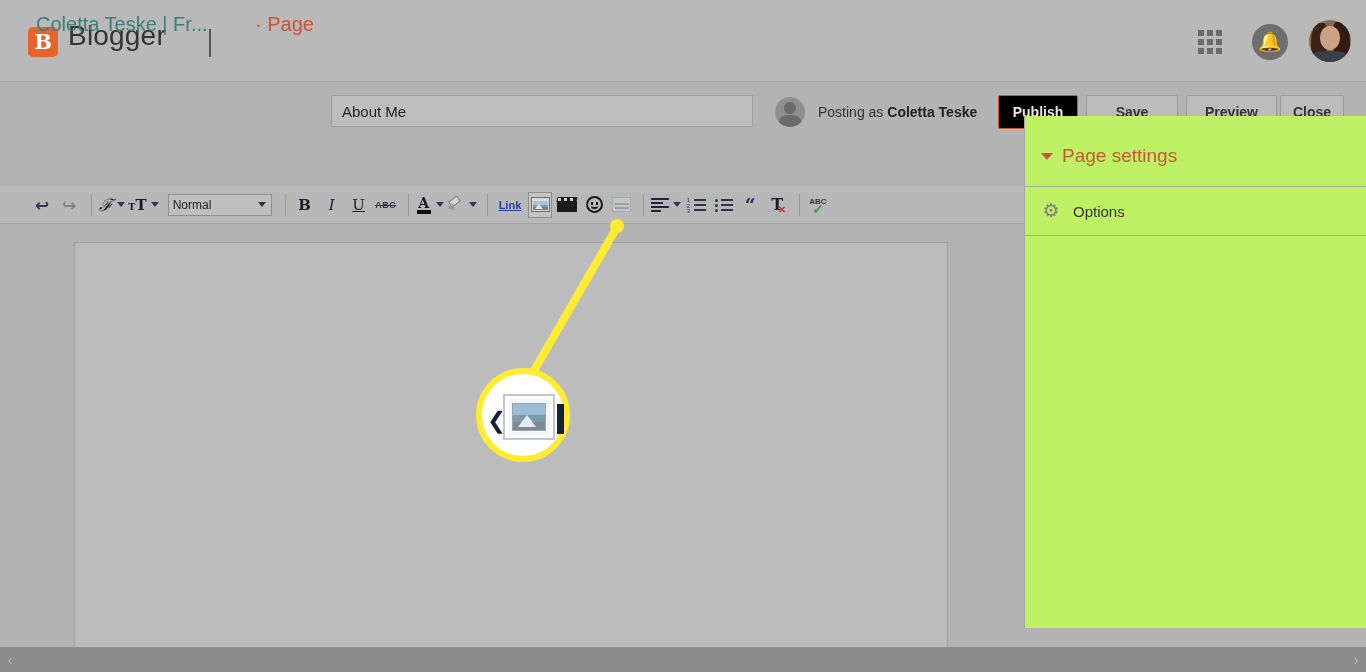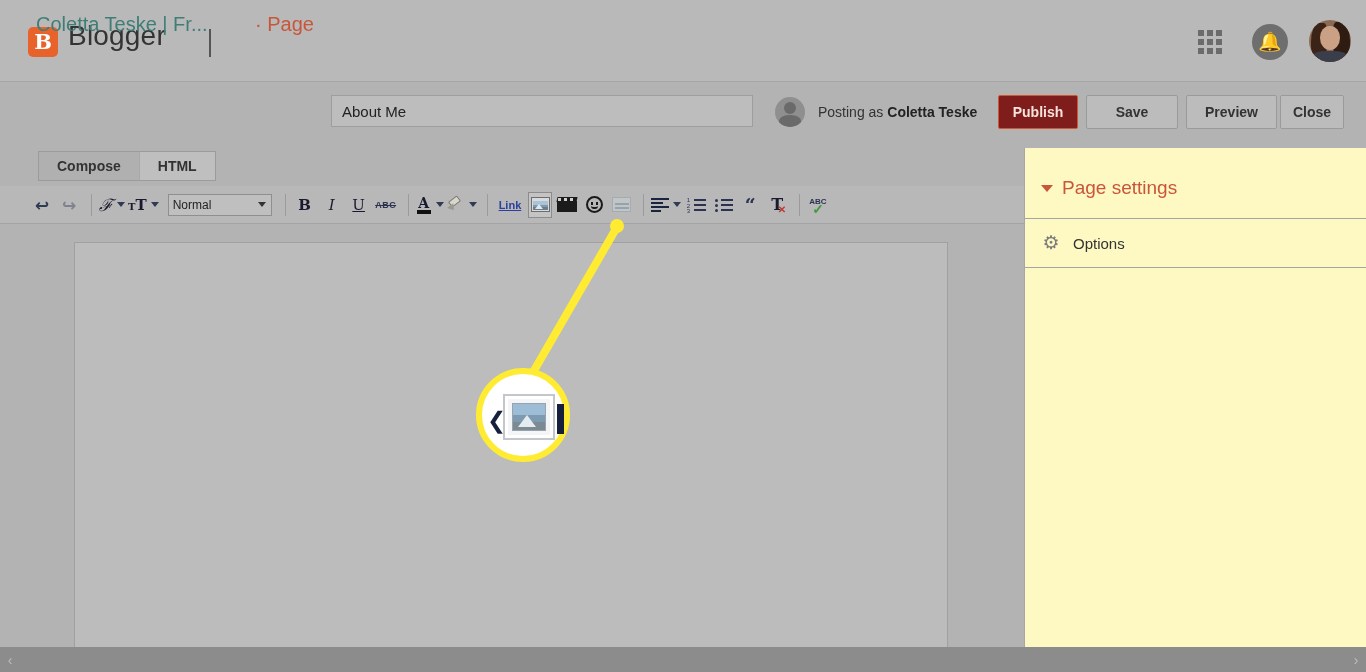--- a/index.html
+++ b/index.html
@@ -111,21 +111,21 @@
   .abtn {
     position: absolute; top: 95px; height: 34px;
     border: 1px solid #9a9a9a;
     background: #bcbcbc;
     font-size: 14px; font-weight: bold; color: #333;
     cursor: pointer; border-radius: 2px;
     font-family: "Liberation Sans", sans-serif;
   }
   #btn-publish {
     left: 998px; width: 80px; height: 34px;
-    background: #7f1d1d; border: 1px solid #cf5733; color: #f6e3dc;
+    background: #000000; border: 1px solid #cf5733; color: #f6e3dc;
   }
   #btn-save    { left: 1086px; width: 92px; }
   #btn-preview { left: 1186px; width: 91px; }
   #btn-close   { left: 1280px; width: 64px; }
 
   
   #tabs {
     position: absolute; left: 38px; top: 151px;
     height: 30px;
     display: flex;
@@ -253,23 +253,23 @@
   }
   #editor-canvas {
     position: absolute; left: 74px; top: 17px;
     width: 874px; height: 410px;
     background: #bcbcbc;
     border: 1px solid #a0a0a0;
   }
 
   
   #sidebar {
-    position: absolute; left: 1024px; top: 148px;
+    position: absolute; left: 1024px; top: 116px;
     width: 342px; height: 512px;
-    background: #fef9c3;
+    background: #bef264;
     border-left: 1px solid #a6a6a6;
   }
   #settings-header {
     position: absolute; left: 0; top: 20px;
     width: 342px; height: 40px;
     display: flex; align-items: center;
     padding-left: 16px; cursor: pointer;
   }
   #settings-caret {
     width: 0; height: 0; margin-right: 9px;
@@ -407,24 +407,20 @@
   </div>
   <div id="posting-as">
     <span>Posting as </span><b>Coletta Teske</b>
   </div>
 
   <button class="abtn" id="btn-publish">Publish</button>
   <button class="abtn" id="btn-save">Save</button>
   <button class="abtn" id="btn-preview">Preview</button>
   <button class="abtn" id="btn-close">Close</button>
 
-  <div id="tabs">
-    <div class="tab active">Compose</div>
-    <div class="tab">HTML</div>
-  </div>
 
   <div id="toolbar">
 
     <div class="tb">
         <span class="ico-undo">↩</span>
       </div>
     <div class="tb disabled">
         <span class="ico-redo">↪</span>
       </div>
 

